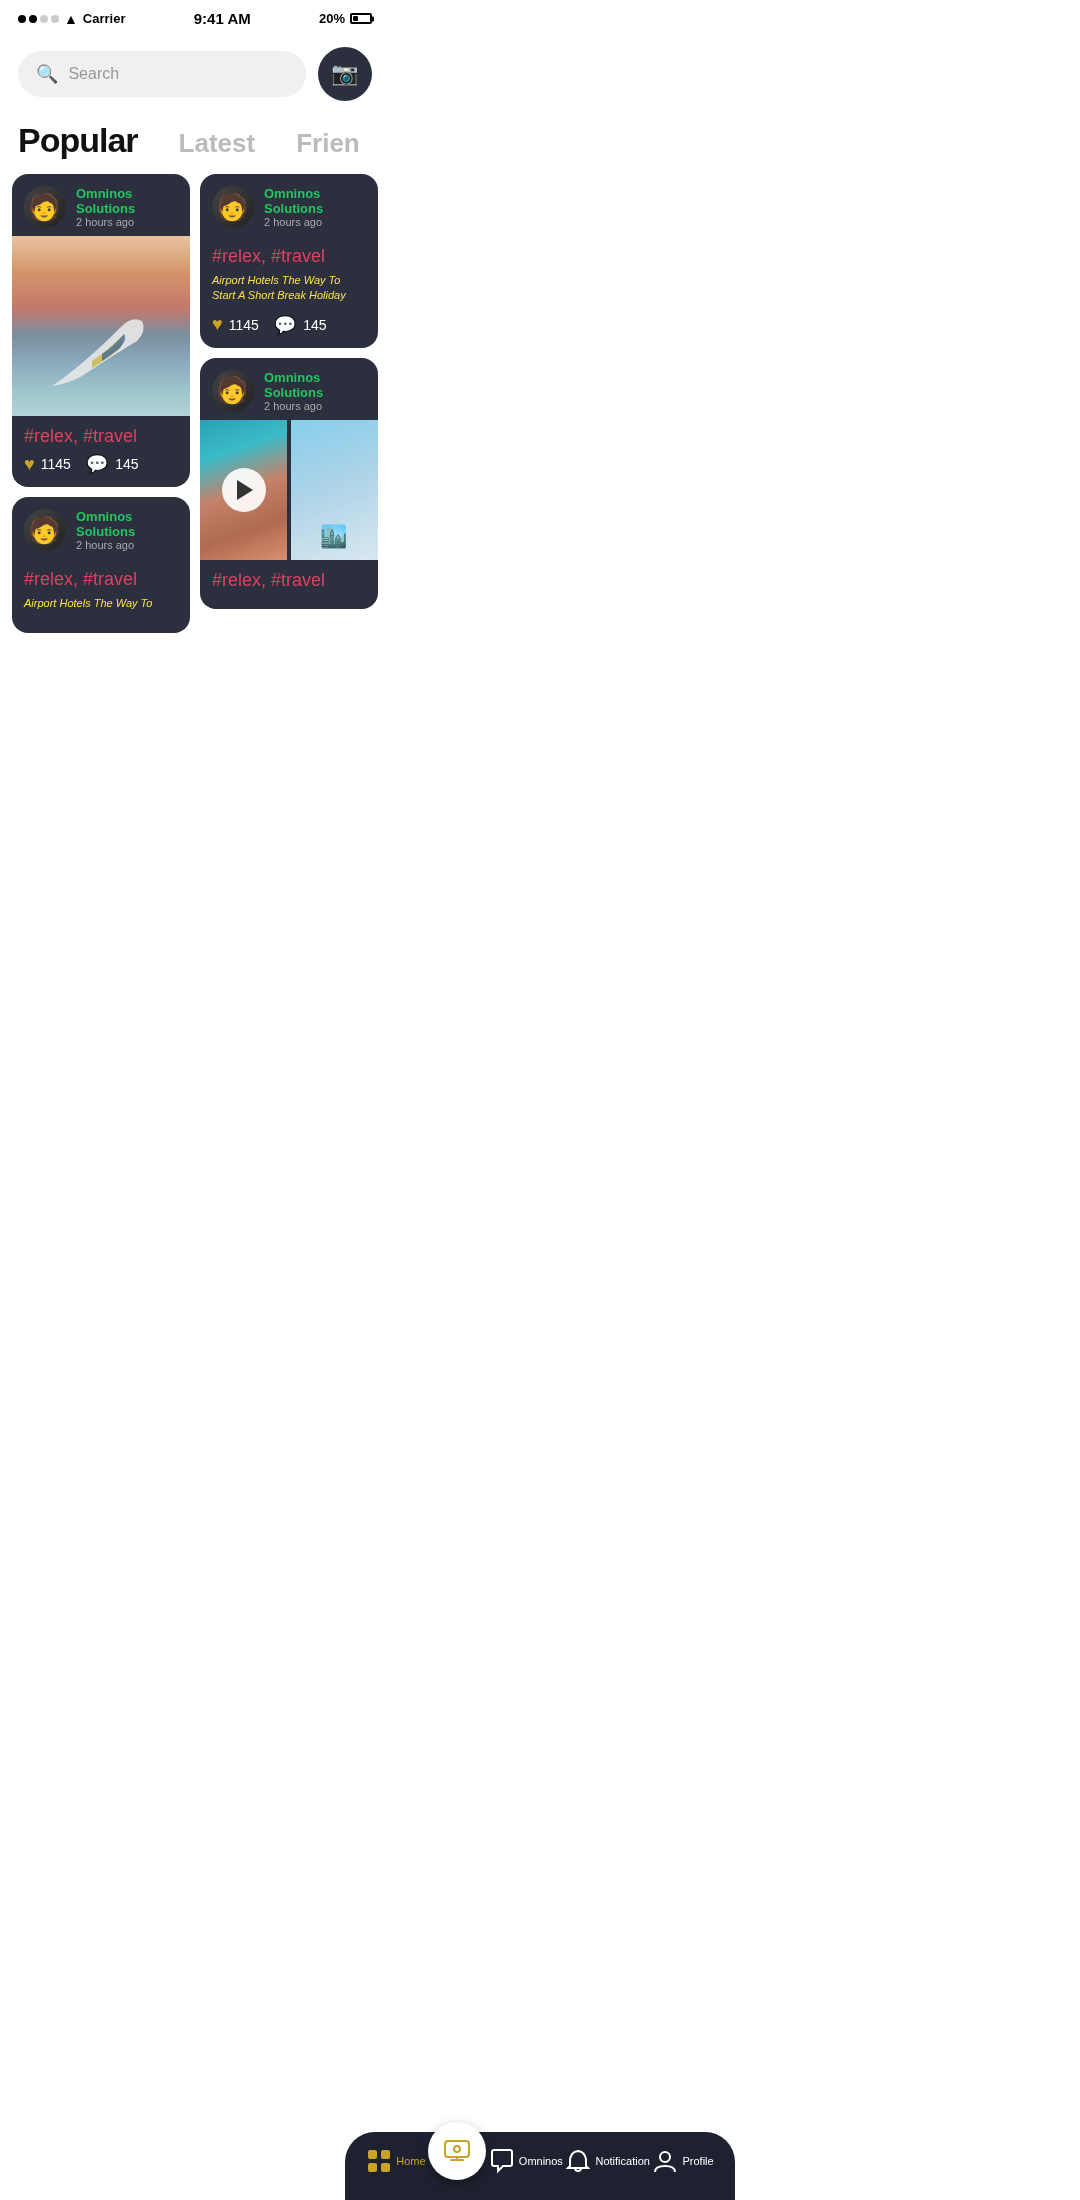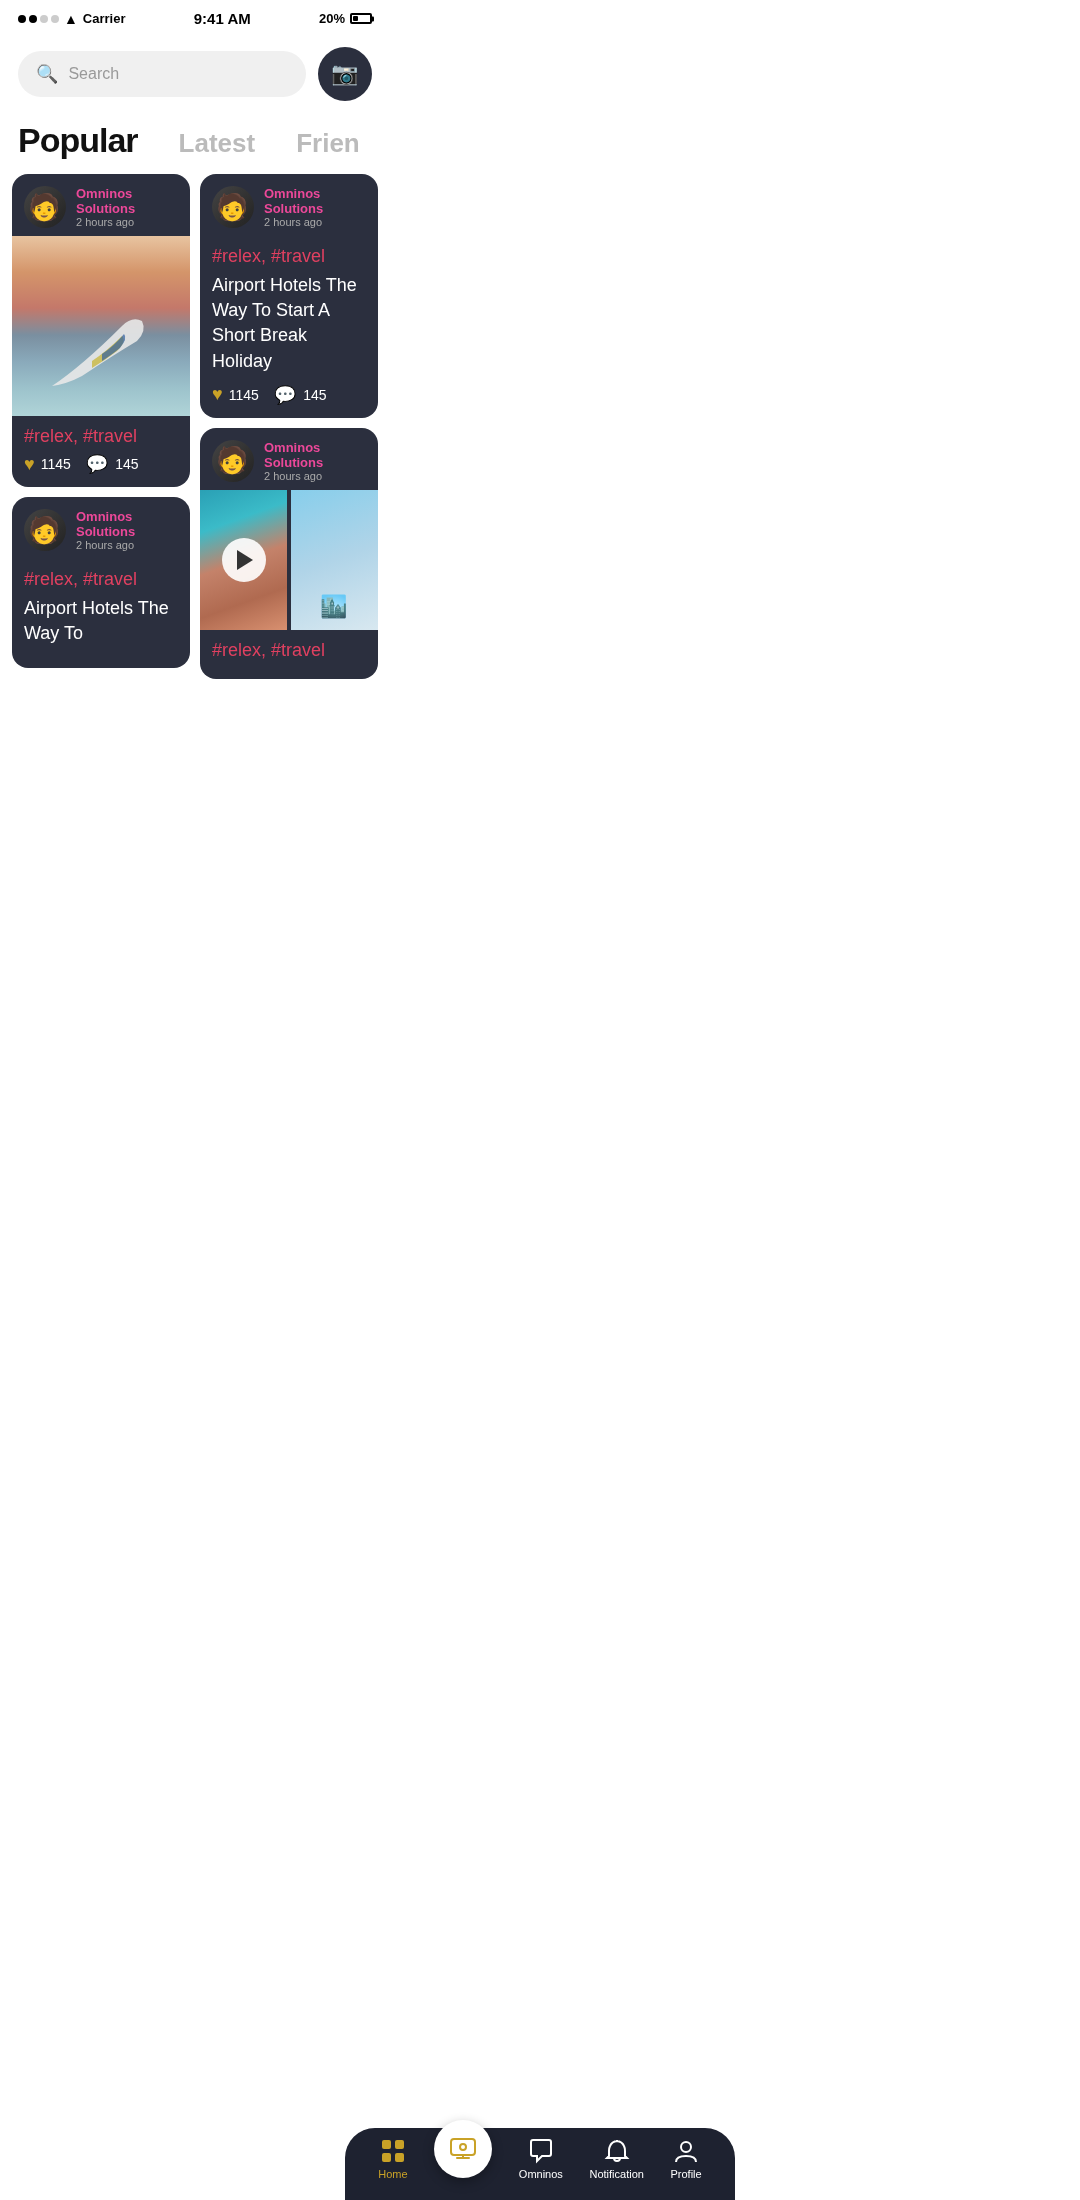--- a/index.html
+++ b/index.html
@@ -160,21 +160,21 @@
     }
     .avatar-img {
       width: 100%; height: 100%;
       background: linear-gradient(135deg, #444, #222);
       display: flex; align-items: center; justify-content: center;
     }
     .post-meta { display: flex; flex-direction: column; }
     .post-author {
       font-size: 13px;
       font-weight: 600;
-      color: #ec4899;
+      color: #22c55e;
     }
     .post-time {
       font-size: 11px;
       color: #aaa;
     }
 
     
     .airplane-img {
       width: 100%;
       height: 180px;
@@ -206,25 +206,26 @@
     }
 
     .post-body { padding: 10px 12px 12px; }
     .post-tags {
       font-size: 18px;
       color: #e04060;
       font-weight: 500;
       margin-bottom: 6px;
     }
     .post-title {
-      font-size: 18px;
-      color: #ffffff;
+      font-size: 11px;
+      color: #fde047;
       font-weight: 500;
       line-height: 1.4;
       margin-bottom: 10px;
+      font-style: italic;
     }
     .post-stats {
       display: flex;
       gap: 16px;
       align-items: center;
     }
     .stat {
       display: flex;
       align-items: center;
       gap: 6px;
@@ -250,21 +251,21 @@
       width: 390px;
       background: #1e2230;
       border-radius: 30px 30px 0 0;
       padding: 10px 20px 20px;
       display: flex;
       justify-content: space-around;
       align-items: center;
     }
     .nav-item {
       display: flex;
-      flex-direction: column;
+      flex-direction: row;
       align-items: center;
       gap: 4px;
       cursor: pointer;
     }
     .nav-label {
       font-size: 11px;
       color: #fff;
     }
     .nav-label.active { color: #c9a227; }
     .nav-center-btn {

